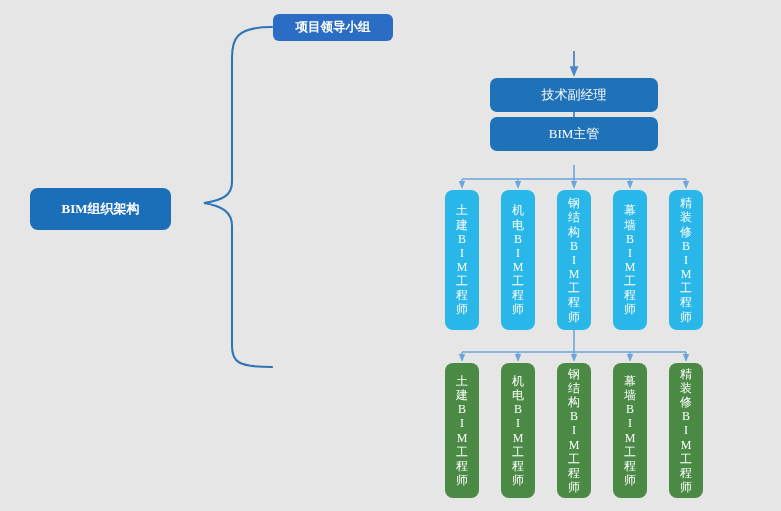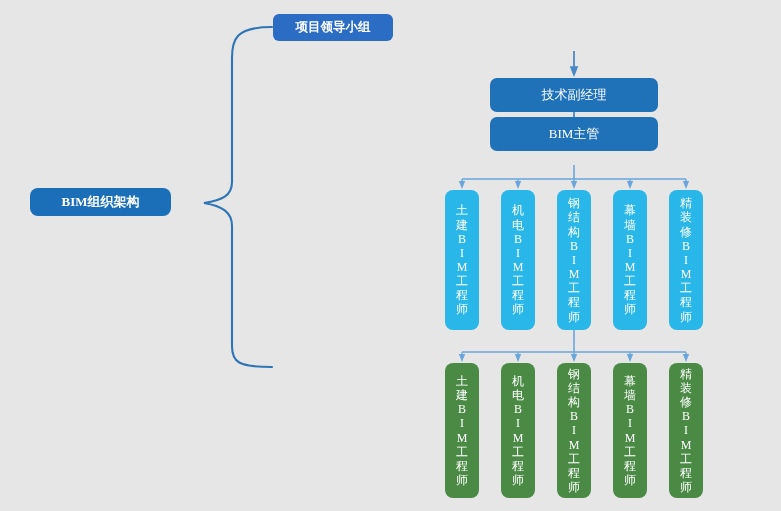--- a/index.html
+++ b/index.html
@@ -35,21 +35,21 @@
     color: #ffffff;
     border-radius: 7px;
     text-align: center;
     line-height: 1.15;
   }
   
   .node-root {
     left: 30px;
     top: 188px;
     width: 141px;
-    height: 28px;
+    height: 42px;
     background: #1a6fb8;
     font-size: 13px;
     font-weight: bold;
     border-radius: 8px;
   }
   
   .node-branch {
     width: 120px;
     height: 27px;
     font-size: 12.5px;

